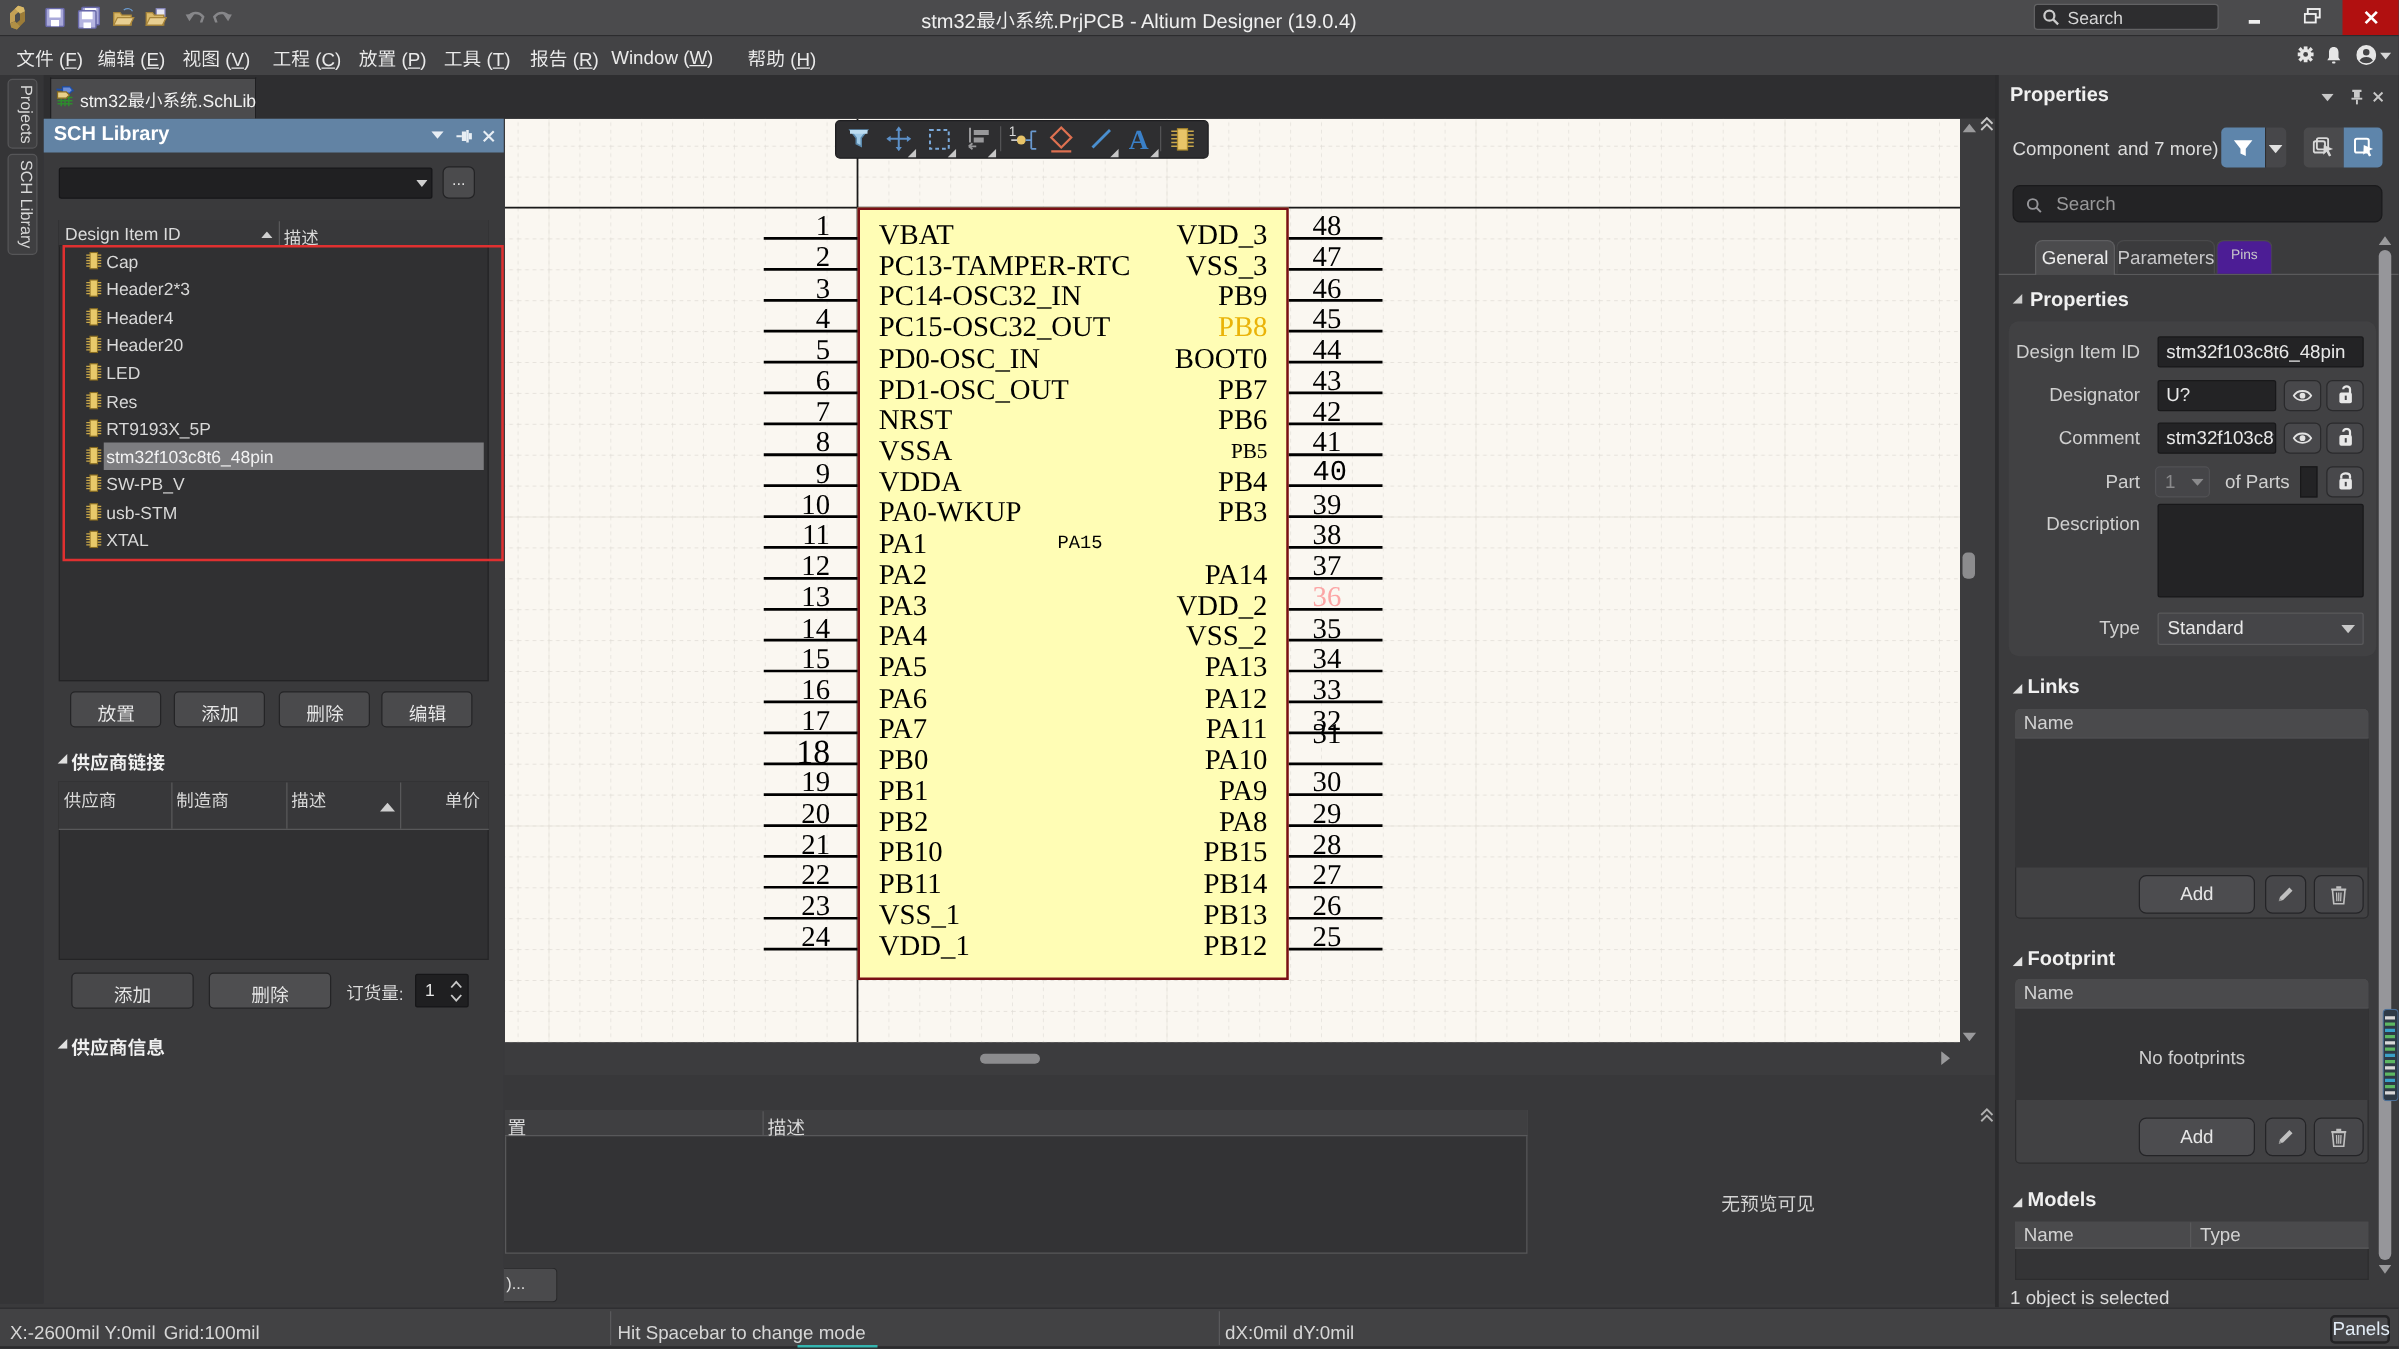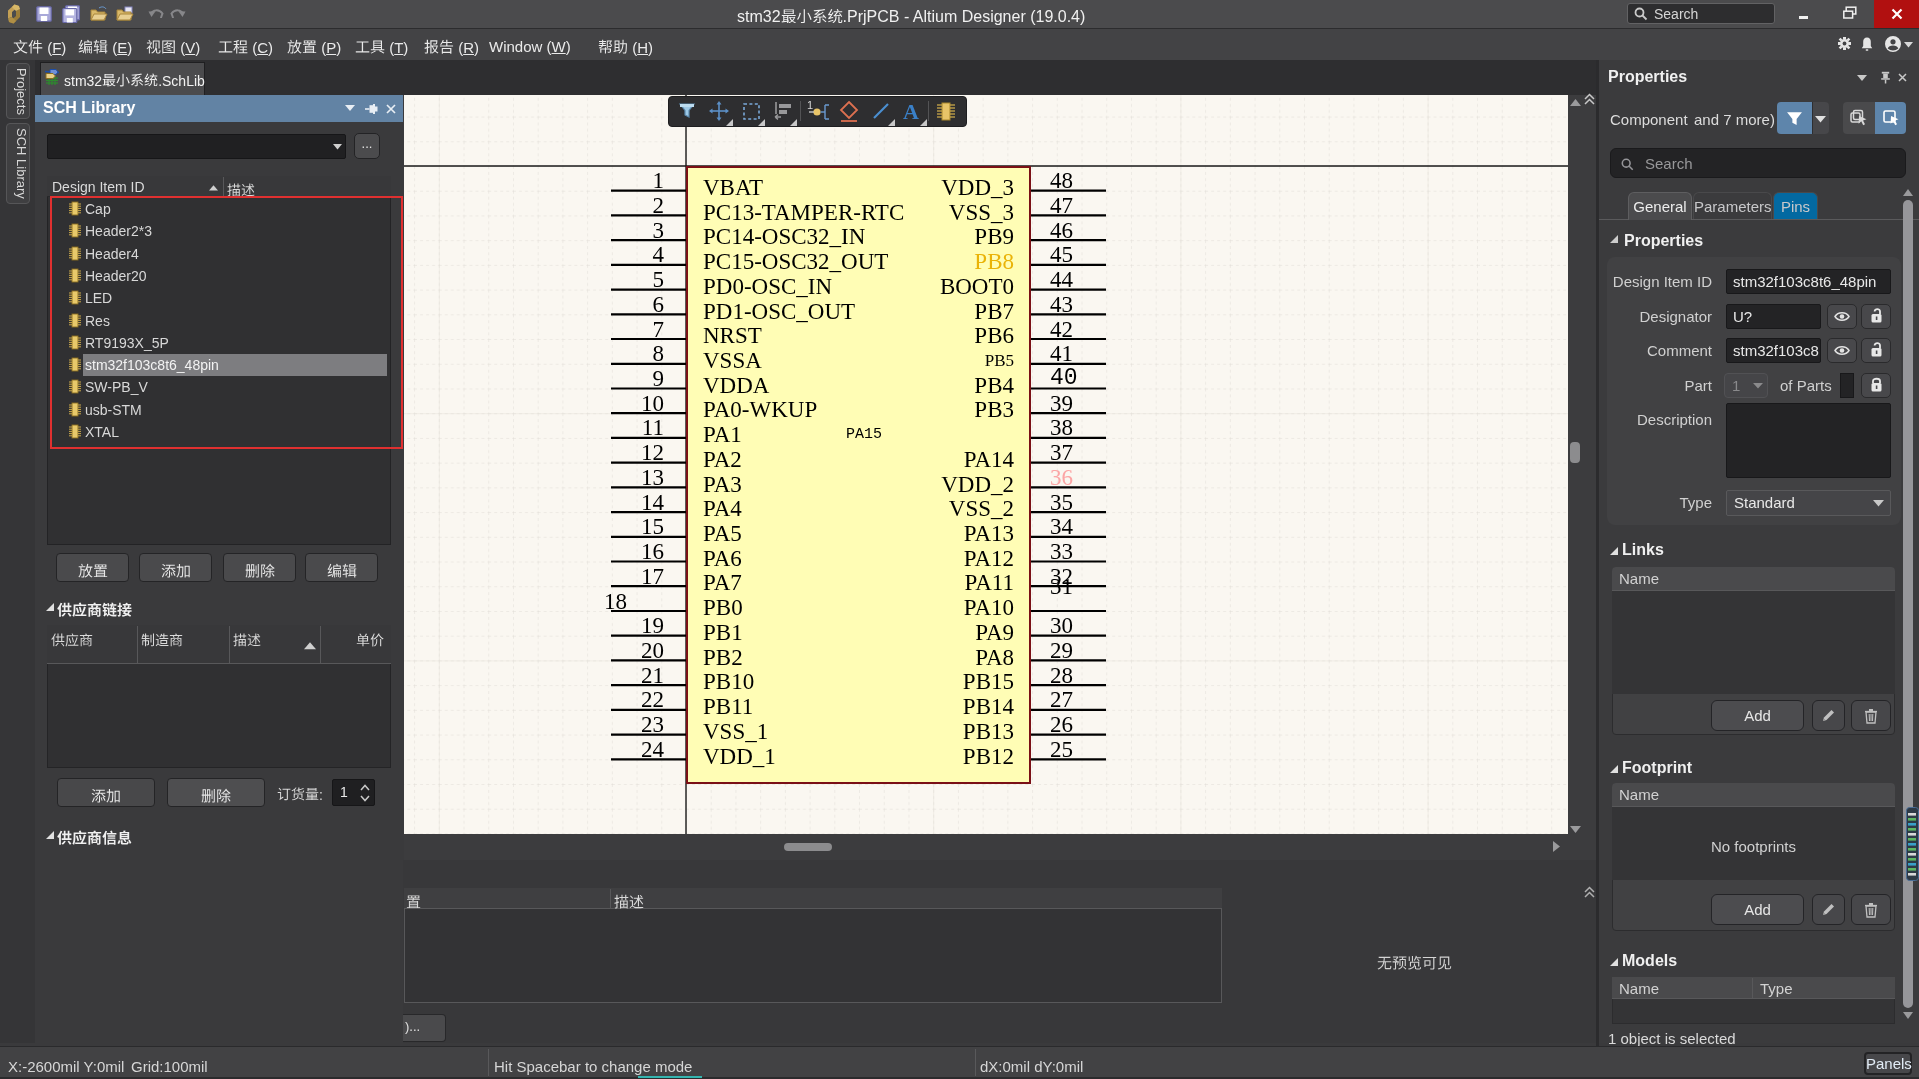--- a/index.html
+++ b/index.html
@@ -532,21 +532,21 @@
 <div class="abs" style="left:703px;top:522.0px;font-size:23px;line-height:23px;color:#000;font-family:Liberation Serif,serif;white-space:nowrap">PA5</div>
 <div class="abs" style="left:714px;top:522.0px;width:300px;text-align:right;font-size:23px;line-height:23px;color:#000;font-family:Liberation Serif,serif;white-space:nowrap">PA13</div>
 <div class="abs" style="left:604px;top:540.0px;width:60px;text-align:right;font-size:23px;line-height:23px;color:#000;font-family:Liberation Serif,serif">16</div>
 <div class="abs" style="left:1050px;top:540.0px;width:60px;font-size:23px;line-height:23px;color:#000;font-family:Liberation Serif,serif">33</div>
 <div class="abs" style="left:703px;top:546.7px;font-size:23px;line-height:23px;color:#000;font-family:Liberation Serif,serif;white-space:nowrap">PA6</div>
 <div class="abs" style="left:714px;top:546.7px;width:300px;text-align:right;font-size:23px;line-height:23px;color:#000;font-family:Liberation Serif,serif;white-space:nowrap">PA12</div>
 <div class="abs" style="left:604px;top:564.7px;width:60px;text-align:right;font-size:23px;line-height:23px;color:#000;font-family:Liberation Serif,serif">17</div>
 <div class="abs" style="left:1050px;top:564.7px;width:60px;font-size:23px;line-height:23px;color:#000;font-family:Liberation Serif,serif">32</div>
 <div class="abs" style="left:703px;top:571.4px;font-size:23px;line-height:23px;color:#000;font-family:Liberation Serif,serif;white-space:nowrap">PA7</div>
 <div class="abs" style="left:714px;top:571.4px;width:300px;text-align:right;font-size:23px;line-height:23px;color:#000;font-family:Liberation Serif,serif;white-space:nowrap">PA11</div>
-<div class="abs" style="left:604px;top:589.5px;width:60px;font-size:23px;line-height:23px;color:#000;font-family:Liberation Serif,serif">18</div>
+<div class="abs" style="left:604px;top:589.5px;width:60px;text-align:right;font-size:27px;line-height:23px;color:#000;font-family:Liberation Serif,serif">18</div>
 <div class="abs" style="left:1050px;top:575px;width:60px;font-size:23px;line-height:23px;color:#000;font-family:Liberation Serif,serif">31</div>
 <div class="abs" style="left:703px;top:596.2px;font-size:23px;line-height:23px;color:#000;font-family:Liberation Serif,serif;white-space:nowrap">PB0</div>
 <div class="abs" style="left:714px;top:596.2px;width:300px;text-align:right;font-size:23px;line-height:23px;color:#000;font-family:Liberation Serif,serif;white-space:nowrap">PA10</div>
 <div class="abs" style="left:604px;top:614.2px;width:60px;text-align:right;font-size:23px;line-height:23px;color:#000;font-family:Liberation Serif,serif">19</div>
 <div class="abs" style="left:1050px;top:614.2px;width:60px;font-size:23px;line-height:23px;color:#000;font-family:Liberation Serif,serif">30</div>
 <div class="abs" style="left:703px;top:620.9px;font-size:23px;line-height:23px;color:#000;font-family:Liberation Serif,serif;white-space:nowrap">PB1</div>
 <div class="abs" style="left:714px;top:620.9px;width:300px;text-align:right;font-size:23px;line-height:23px;color:#000;font-family:Liberation Serif,serif;white-space:nowrap">PA9</div>
 <div class="abs" style="left:604px;top:638.9px;width:60px;text-align:right;font-size:23px;line-height:23px;color:#000;font-family:Liberation Serif,serif">20</div>
 <div class="abs" style="left:1050px;top:638.9px;width:60px;font-size:23px;line-height:23px;color:#000;font-family:Liberation Serif,serif">29</div>
 <div class="abs" style="left:703px;top:645.6px;font-size:23px;line-height:23px;color:#000;font-family:Liberation Serif,serif;white-space:nowrap">PB2</div>
@@ -715,21 +715,21 @@
     <path d="M9 7 L16.5 10.2 L13 11.4 L15 15.3 L13.2 16.2 L11.2 12.3 L8.6 14.8 Z" fill="#ffffff"></path>
   </svg>
 <div class="abs" style="left:1610px;top:148px;width:296px;height:30px;background:#232325;border:1px solid #1a1a1c;border-radius:6px"></div>
 <svg class="abs" style="left:1621px;top:158px" width="13" height="13" viewBox="0 0 15 15">
     <circle cx="6" cy="6" r="4.5" fill="none" stroke="#96969a" stroke-width="1.8"></circle>
     <line x1="9.5" y1="9.5" x2="13.5" y2="13.5" stroke="#96969a" stroke-width="1.8"></line>
   </svg>
 <div class="abs" style="left:1645px;top:155px;font-size:15px;color:#98989a">Search</div>
 <div class="abs" style="left:1599px;top:219px;width:320px;height:1px;background:#5a5a5c"></div>
 <div class="abs" style="left:1693px;top:192px;width:79px;height:27px;background:#3b3b3d;border:1px solid #49494b;border-bottom:none;border-radius:6px 6px 0 0;text-align:center;padding-top:5px;font-size:15px;color:#c8c8ca">Parameters</div>
-<div class="abs" style="left:1773px;top:192px;width:45px;height:27px;background:#0369a1;border:1px solid #49494b;border-bottom:none;border-radius:6px 6px 0 0;text-align:center;padding-top:5px;font-size:15px;color:#c8c8ca">Pins</div>
+<div class="abs" style="left:1773px;top:192px;width:45px;height:27px;background:#4c1d95;border:1px solid #49494b;border-bottom:none;border-radius:6px 6px 0 0;text-align:center;padding-top:5px;font-size:11px;color:#c8c8ca">Pins</div>
 <div class="abs" style="left:1628px;top:192px;width:64px;height:28px;background:#4b4b4d;border:1px solid #5e5e60;border-bottom:none;border-radius:6px 6px 0 0;text-align:center;padding-top:5px;font-size:15px;color:#ececec">General</div>
 <svg class="abs" style="left:1610px;top:235px" width="8" height="8" viewBox="0 0 9 9">
     <path d="M9 0 L9 9 L0 9 Z" fill="#cccccc"></path>
   </svg>
 <div class="abs" style="left:1624px;top:232px;font-size:16px;font-weight:bold;color:#f0f0f0">Properties</div>
 <div class="abs" style="left:1607px;top:257px;width:294px;height:268px;background:#414143;border-radius:8px"></div>
 <div class="abs" style="left:1590px;top:273px;width:122px;font-size:15px;color:#d0d0d0;text-align:right">Design Item ID</div>
 <div class="abs" style="left:1726px;top:269px;width:165px;height:25px;background:#232325;border:1px solid #18181a;border-radius:2px"></div>
 <div class="abs" style="left:1733px;top:273px;font-size:15px;color:#e8e8e8;white-space:nowrap">stm32f103c8t6_48pin</div>
 <div class="abs" style="left:1590px;top:308px;width:122px;font-size:15px;color:#d0d0d0;text-align:right">Designator</div>

